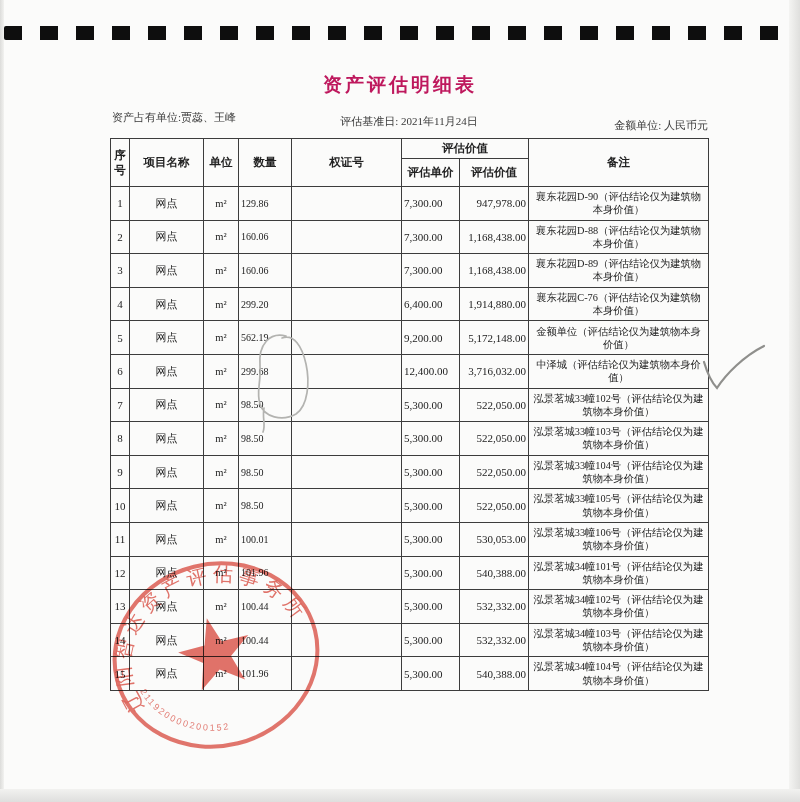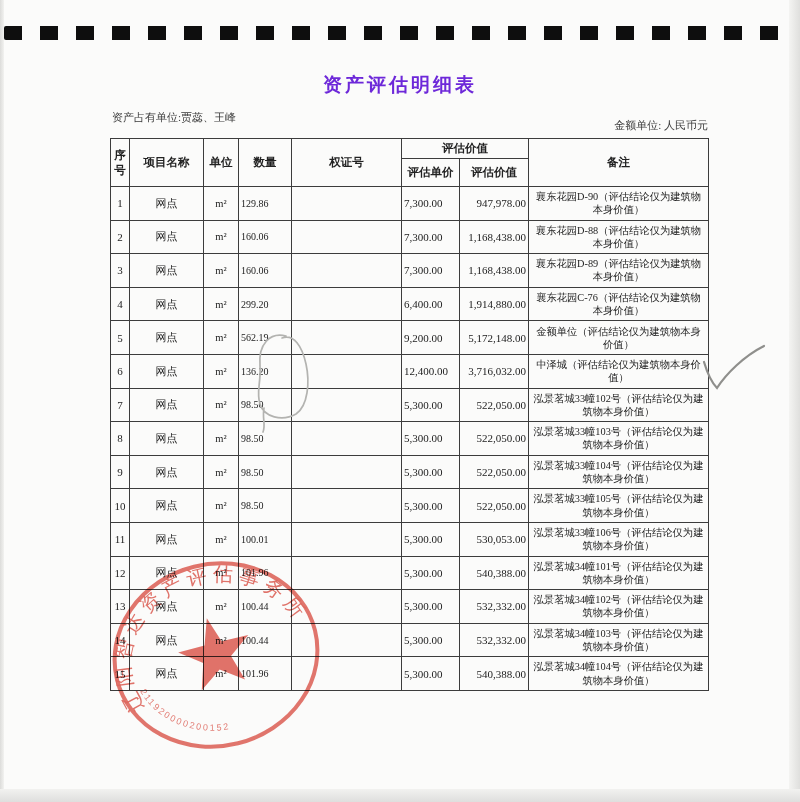--- a/index.html
+++ b/index.html
@@ -15,21 +15,21 @@
   .edge-right{right:0;top:0;width:11px;height:802px;background:linear-gradient(270deg,#dfdfdd,#f4f4f2);}
   .edge-bottom{left:0;bottom:0;width:800px;height:13px;background:linear-gradient(0deg,#dededd,#f2f2f0);}
   
   .binding{
     position:absolute;left:4px;top:26px;width:792px;height:14px;z-index:4;
     background:repeating-linear-gradient(90deg,#0e0e0e 0 18px,rgba(0,0,0,0) 18px 36px);
     border-radius:2px;
   }
   .title{
     position:absolute;left:0;top:72px;width:800px;text-align:center;
-    font-size:19px;font-weight:bold;letter-spacing:3px;color:#6d28d9;
+    font-size:19px;font-weight:bold;letter-spacing:3px;color:#be185d;
     font-family:"Liberation Serif",serif;
   }
   .meta{
     position:absolute;left:110px;top:110px;width:598px;height:20px;
     font-size:11px;color:#3a3a3a;font-family:"Liberation Serif",serif;
   }
   .meta .owner{position:absolute;left:2px;top:0;}
   .meta .date{position:absolute;left:0;right:0;top:4px;text-align:center;}
   .meta .currency{position:absolute;right:0;top:8px;}
   
@@ -70,20 +70,21 @@
 <div class="edge edge-left"></div>
 <div class="edge edge-right"></div>
 <div class="edge edge-bottom"></div>
 
 <div class="binding"></div>
 
 <div class="title">资产评估明细表</div>
 
 <div class="meta">
   <span class="owner">资产占有单位:贾蕊、王峰</span>
+  <span class="date">评估基准日: 2021年11月24日</span>
   <span class="currency">金额单位: 人民币元</span>
 </div>
 
 <table class="sheet">
   <colgroup>
     <col style="width:19px">
       <col style="width:74px">
       <col style="width:35px">
       <col style="width:53px">
     <col style="width:110px">
@@ -154,21 +155,21 @@
     <td class="c-qty">562.19</td>
     <td class="c-cert"></td>
     <td class="c-price">9,200.00</td>
     <td class="c-value">5,172,148.00</td>
     <td class="c-remark">金额单位（评估结论仅为建筑物本身价值）</td>
   </tr>
       <tr>
     <td class="c-no">6</td>
     <td class="c-item">网点</td>
     <td class="c-unit">m²</td>
-    <td class="c-qty">136.20</td>
+    <td class="c-qty">299.68</td>
     <td class="c-cert"></td>
     <td class="c-price">12,400.00</td>
     <td class="c-value">3,716,032.00</td>
     <td class="c-remark">中泽城（评估结论仅为建筑物本身价值）</td>
   </tr>
       <tr>
     <td class="c-no">7</td>
     <td class="c-item">网点</td>
     <td class="c-unit">m²</td>
     <td class="c-qty">98.50</td>

